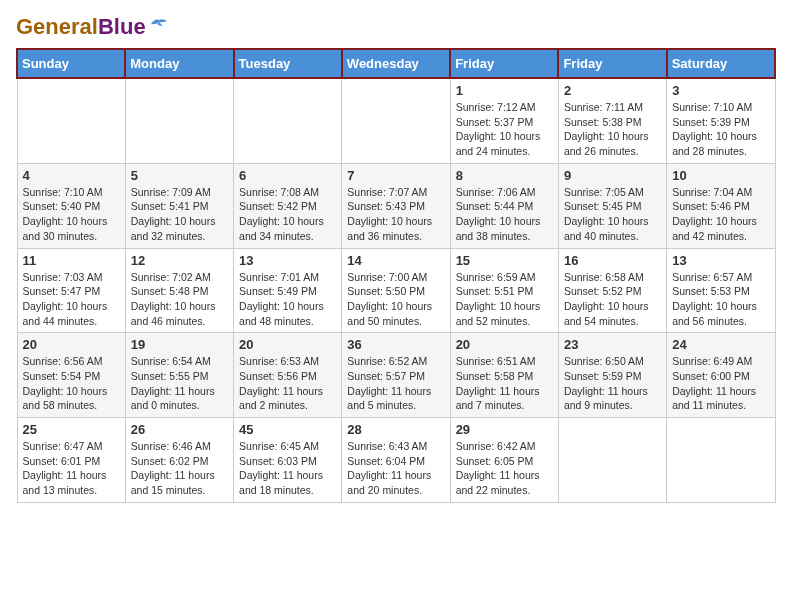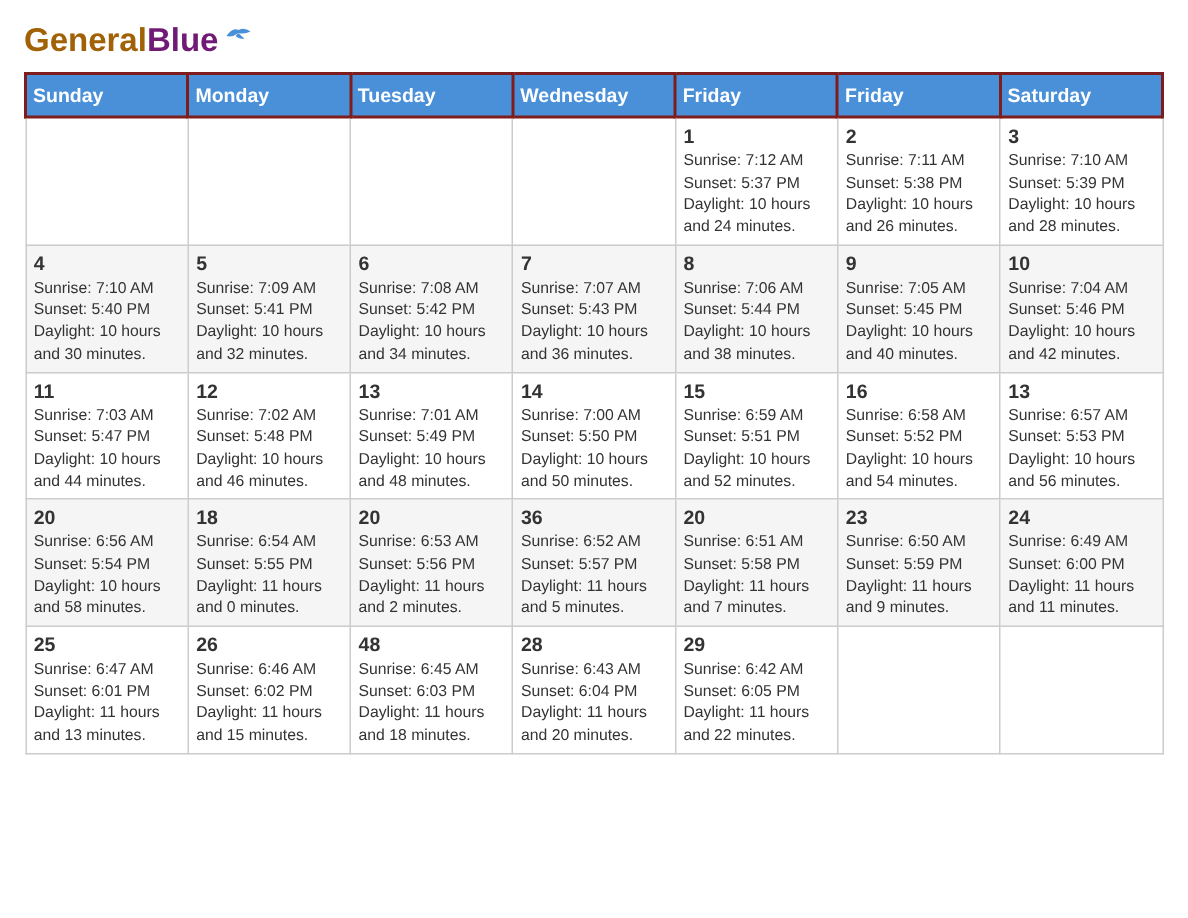--- a/index.html
+++ b/index.html
@@ -196,21 +196,21 @@
           <span class="day-number">13</span>
           <div class="day-info">Sunrise: 6:57 AM<br>Sunset: 5:53 PM<br>Daylight: 10 hours<br>and 56 minutes.</div>
         </td>
       </tr>
       <tr>
         <td>
           <span class="day-number">20</span>
           <div class="day-info">Sunrise: 6:56 AM<br>Sunset: 5:54 PM<br>Daylight: 10 hours<br>and 58 minutes.</div>
         </td>
         <td>
-          <span class="day-number">18</span>
+          <span class="day-number">19</span>
           <div class="day-info">Sunrise: 6:54 AM<br>Sunset: 5:55 PM<br>Daylight: 11 hours<br>and 0 minutes.</div>
         </td>
         <td>
           <span class="day-number">20</span>
           <div class="day-info">Sunrise: 6:53 AM<br>Sunset: 5:56 PM<br>Daylight: 11 hours<br>and 2 minutes.</div>
         </td>
         <td>
           <span class="day-number">36</span>
           <div class="day-info">Sunrise: 6:52 AM<br>Sunset: 5:57 PM<br>Daylight: 11 hours<br>and 5 minutes.</div>
         </td>
@@ -230,21 +230,21 @@
       <tr>
         <td>
           <span class="day-number">25</span>
           <div class="day-info">Sunrise: 6:47 AM<br>Sunset: 6:01 PM<br>Daylight: 11 hours<br>and 13 minutes.</div>
         </td>
         <td>
           <span class="day-number">26</span>
           <div class="day-info">Sunrise: 6:46 AM<br>Sunset: 6:02 PM<br>Daylight: 11 hours<br>and 15 minutes.</div>
         </td>
         <td>
-          <span class="day-number">48</span>
+          <span class="day-number">45</span>
           <div class="day-info">Sunrise: 6:45 AM<br>Sunset: 6:03 PM<br>Daylight: 11 hours<br>and 18 minutes.</div>
         </td>
         <td>
           <span class="day-number">28</span>
           <div class="day-info">Sunrise: 6:43 AM<br>Sunset: 6:04 PM<br>Daylight: 11 hours<br>and 20 minutes.</div>
         </td>
         <td>
           <span class="day-number">29</span>
           <div class="day-info">Sunrise: 6:42 AM<br>Sunset: 6:05 PM<br>Daylight: 11 hours<br>and 22 minutes.</div>
         </td>

